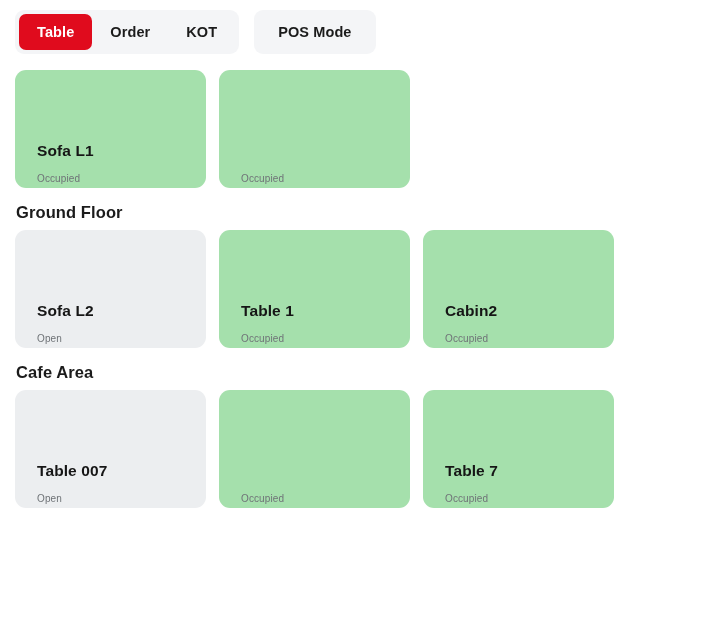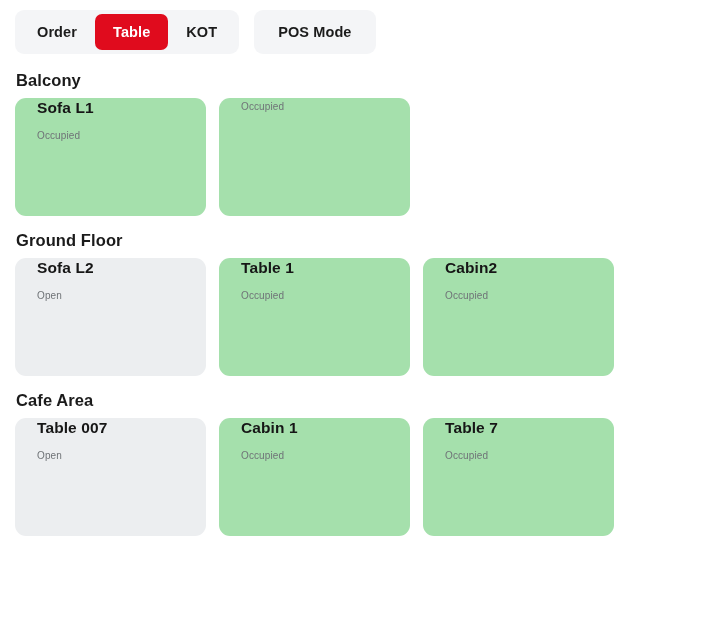--- a/index.html
+++ b/index.html
@@ -83,21 +83,21 @@
   }
 
   
   .table-card {
     width: 191px;
     height: 118px;
     border-radius: 11px;
     box-sizing: border-box;
     display: flex;
     flex-direction: column;
-    justify-content: flex-start;
+    justify-content: flex-end;
     padding: 0 22px;
     cursor: pointer;
     background: #eceef0;
     user-select: none;
   }
   .table-card.occupied {
     background: #a5e0ac;
   }
   .table-card .card-name {
     font-size: 15.5px;
@@ -113,32 +113,31 @@
     color: #6f7377;
     line-height: 18px;
     letter-spacing: 0.1px;
   }
 </style>
 </head>
 <body>
 
 <div class="tabbar">
   <div class="tabgroup" id="primary-tab-group">
+      <button class="tab active">Table</button>
       <button class="tab">Order</button>
-      <button class="tab active">Table</button>
       <button class="tab">KOT</button>
     </div>
   <div class="tabgroup single" id="secondary-tab-group">
       <button class="tab">POS Mode</button>
     </div>
 </div>
 
 <div class="content" id="floor-sections">
     <div class="section">
-      <div class="section-title">Balcony</div>
       <div class="card-row">
         <div class="table-card occupied">
           <div class="card-name">Sofa L1</div>
           <div class="card-status">Occupied</div>
         </div>
         <div class="table-card occupied">
           <div class="card-status">Occupied</div>
         </div>
       </div>
     </div>
@@ -160,21 +159,20 @@
       </div>
     </div>
     <div class="section">
       <div class="section-title">Cafe Area</div>
       <div class="card-row">
         <div class="table-card">
           <div class="card-name">Table 007</div>
           <div class="card-status">Open</div>
         </div>
         <div class="table-card occupied">
-          <div class="card-name">Cabin 1</div>
           <div class="card-status">Occupied</div>
         </div>
         <div class="table-card occupied">
           <div class="card-name">Table 7</div>
           <div class="card-status">Occupied</div>
         </div>
       </div>
     </div>
   </div>
 

